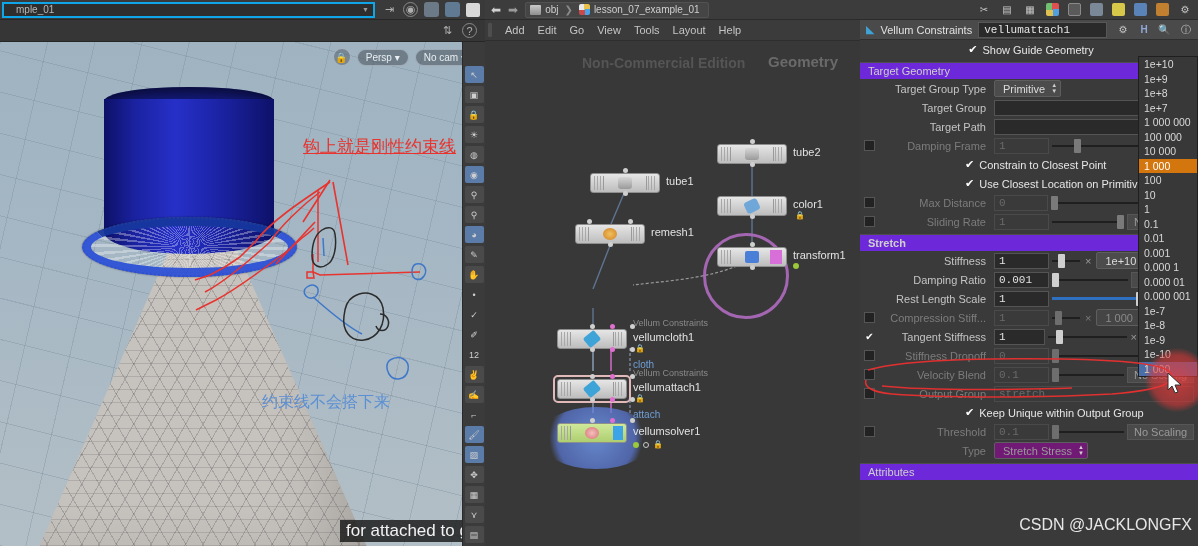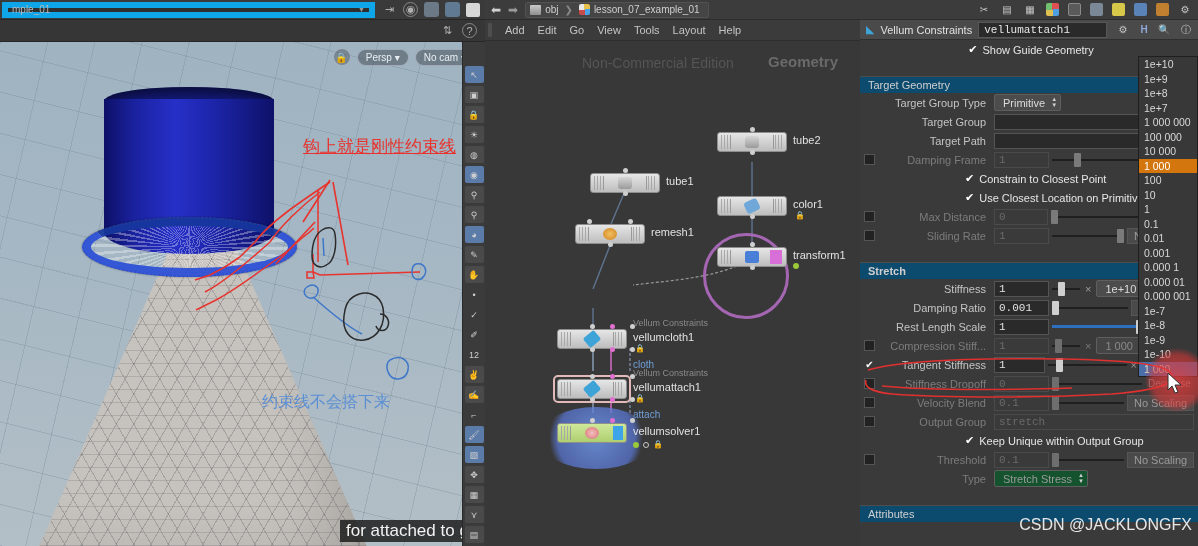--- a/index.html
+++ b/index.html
@@ -15,22 +15,22 @@
   .app { position:absolute; inset:0; display:flex; }
 
   
   .left-pane { width:485px; height:546px; position:relative; background:#333; }
   .lp-topbar {
     height:20px; background:#3a3a3a; display:flex; align-items:center;
     border-bottom:1px solid #262626;
   }
   .lp-path {
     flex:1; height:16px; margin:0 2px; background:#2e2e2e;
-    border:6px solid #0ea5e9; display:flex; align-items:center;
-    padding-left:4px; font-size:10px; color:#b9b9b9; position:relative;
+    border:2px solid #0ea5e9; display:flex; align-items:center;
+    padding-left:12px; font-size:10px; color:#b9b9b9; position:relative;
   }
   .lp-path .caret { position:absolute; right:4px; font-size:7px; color:#9a9a9a; }
   .lp-icons { display:flex; align-items:center; gap:6px; padding:0 5px; }
   .tb-ico {
     width:15px; height:15px; display:flex; align-items:center; justify-content:center;
     color:#b0b0b0; font-size:11px;
   }
   .tb-ico.sq { background:#d8d8d8; border-radius:2px; width:14px;height:14px; }
   .tb-ico.circ { border:1px solid #8a8a8a; border-radius:50%; }
   .tb-ico.globe { background:#6b7a86; border-radius:3px; }
@@ -146,21 +146,21 @@
     background:conic-gradient(#e8c04a 0 25%, #4aa3e8 25% 50%, #c94a4a 50% 75%, #e8e8e8 75%); }
 
   .ce-menubar { height:21px; background:#3b3b3b; display:flex; align-items:center; gap:13px; padding-left:20px; border-bottom:1px solid #2e2e2e; position:relative;}
   .ce-menubar .mi { font-size:11px; color:#c4c4c4; }
   .ce-menubar .leftgrip { position:absolute; left:3px; top:3px; width:4px;height:14px;background:#4e4e4e;border-radius:1px;}
 
   .network {
     position:absolute; top:41px; left:0; right:0; bottom:0;
     background:#383838; overflow:hidden;
   }
-  .wm-nc { position:absolute; left:97px; top:14px; color:#555; font-size:14px; }
+  .wm-nc { position:absolute; left:97px; top:14px; color:#555; font-size:14px;font-weight:bold; }
   .wm-geo { position:absolute; left:283px; top:12px; color:#6a6a6a; font-size:15px; font-weight:bold; }
 
   .node { position:absolute; width:70px; height:20px; }
   .node-body {
     width:70px;height:20px; border-radius:3px;
     background:linear-gradient(#e6e6e6,#bdbdbd);
     border:1px solid #8e8e8e;
     display:flex; align-items:center; justify-content:center;
     position:relative;
   }
@@ -214,22 +214,22 @@
   .rp-header .nm { font-size:11px; color:#e0e0e0; }
   .rp-namefield {
     flex:1; height:16px; background:#2a2a2a; border:1px solid #575757; margin-right:3px;
     font-family:"Liberation Mono", monospace; font-size:11px; color:#e6e6e6;
     display:flex; align-items:center; padding-left:5px;
   }
   .rp-hicons { display:flex; align-items:center; gap:7px; padding-right:5px; }
 
   .params { position:absolute; top:40px; left:0; right:0; bottom:0; overflow:hidden; }
   .sec-title {
-    height:17px; background:#0c4a6e; display:flex; align-items:center; padding-left:8px;
-    font-size:11px; color:#cfcfcf; border-top:1px solid #4d4d4d; margin-top:17px;
+    height:17px; background:#6d28d9; display:flex; align-items:center; padding-left:8px;
+    font-size:11px; color:#cfcfcf; border-top:1px solid #4d4d4d; margin-top:3px;
   }
   .sec-title.bold { font-weight:bold; }
   .row { height:19px; display:flex; align-items:center; padding-left:4px; }
   .cb {
     width:11px;height:11px; background:#222; border:1px solid #555; margin-right:4px; flex:none;
   }
   .cb.none { background:transparent;border:none; }
   .lbl { width:115px; text-align:right; padding-right:8px; font-size:11px; color:#c4c4c4; flex:none; }
   .lbl.dim { color:#7c7c7c; }
   .fld {
@@ -421,21 +421,21 @@
         <line x1="126" y1="307" x2="126" y2="330" stroke="#e06fd0" stroke-width="1.4"></line>
         <line x1="145" y1="307" x2="145" y2="330" stroke="#7f8fa8" stroke-width="1.3" stroke-dasharray="3 2"></line>
         <line x1="108" y1="349" x2="108" y2="372" stroke="#8fa3bd" stroke-width="1.4"></line>
         <line x1="126" y1="349" x2="126" y2="372" stroke="#e06fd0" stroke-width="1.4"></line>
         <line x1="145" y1="349" x2="145" y2="372" stroke="#7f8fa8" stroke-width="1.3" stroke-dasharray="3 2"></line>
         <line x1="267" y1="121" x2="267" y2="155" stroke="#5f7490" stroke-width="1.4"></line>
         <line x1="267" y1="174" x2="267" y2="206" stroke="#5f7490" stroke-width="1.4"></line>
         <path d="M252,225 C220,238 180,240 148,244" stroke="#9a9a9a" stroke-width="1.2" fill="none" stroke-dasharray="3 2"></path>
       </svg>
 
-      <div class="node" style="left:232px; top:91px;">
+      <div class="node" style="left:232px; top:103px;">
         <div class="conn-dot" style="left:33px; top:-5px;"></div>
         <div class="node-body">
           <div class="node-stripes"></div>
           <div class="node-stripes r"></div>
           <div class="node-glyph" style="background:linear-gradient(#d6d6d6,#9a9a9a);border-radius:3px"></div>
         </div>
         <div class="conn-dot" style="left:33px; top:18px;"></div>
         <div class="node-label">tube2</div>
       </div>
 
@@ -799,21 +799,21 @@
         <span class="slider" style="width:72px">
           <span class="track"></span>
           <span class="handle" style="left:0;background:#6e6e6e"></span>
         </span>
         <span class="noscale" style="margin-left:3px">No Scaling</span>
       </div>
 
       <div class="row">
         <span class="cb none"></span>
         <span class="lbl dim">Type</span>
-        <span class="dd" style="background:#14532d;color:#9a9a9a">
+        <span class="dd" style="background:#701a75;color:#9a9a9a">
           <span>Stretch Stress</span>
           <span class="spin">
               <span>▲</span>
               <span>▼</span>
             </span>
         </span>
       </div>
 
       <div class="sec-title">Attributes</div>
     </div>

